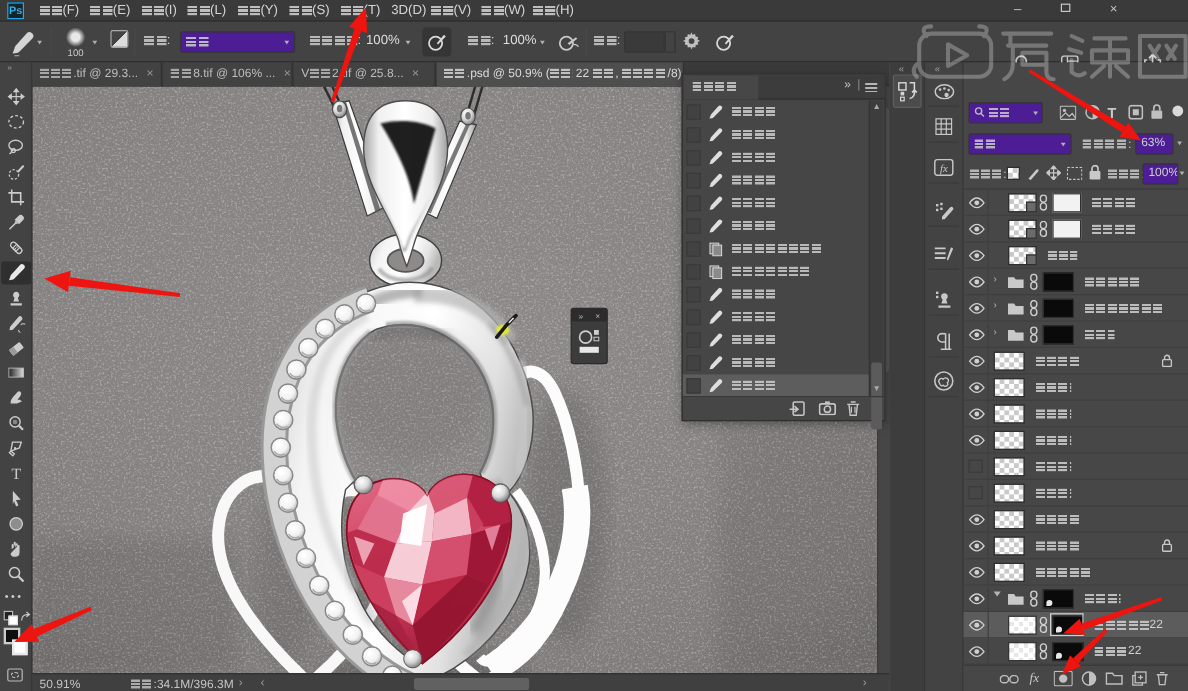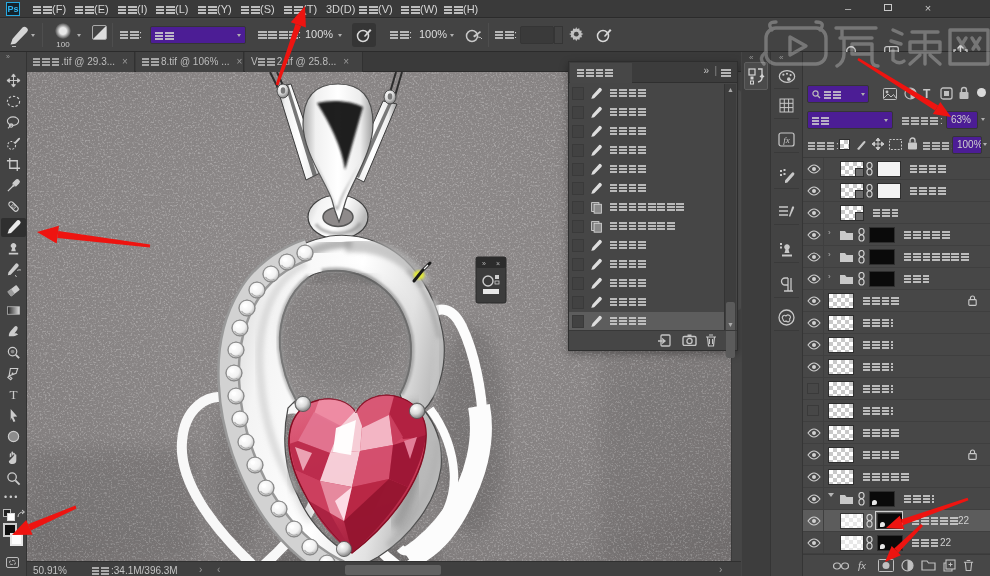--- a/index.html
+++ b/index.html
@@ -259,20 +259,21 @@
  <div class="abs" style="left:3px;top:471px;width:14px;height:14px;border:2px solid #cccccc;background:#0e0e0e"></div>
  <div class="abs" style="left:10px;top:481px;width:13px;height:13px;border:2px solid #e8e8e8;background:#fdfdfd"></div>
  <div class="abs" style="left:6px;top:505px;width:13px;height:11px;border:1px solid #bbb;border-radius:2px"></div>
  <div class="abs" style="left:9px;top:508px;width:7px;height:5px;border:1px dashed #bbb;border-radius:50%"></div>
 </div>
 
 <div id="tabbar">
  <div class="tab" style="left:0;width:108px"><span class="zhs" style="width:28px"></span>.tif @ 29.3...<span class="x">×</span></div>
  <div class="tab" style="left:109px;width:108px"><span class="zhs" style="width:19px"></span>8.tif @ 106% ...<span class="x">×</span></div>
  <div class="tab" style="left:218px;width:118px">V<span class="zhs" style="width:19px"></span>2.tif @ 25.8...<span class="x">×</span></div>
+ <div class="tab act" style="left:337px;width:206px"><span class="zhs" style="width:19px"></span>.psd @ 50.9% (<span class="zhs" style="width:19px"></span> 22 <span class="zhs" style="width:19px"></span>, <span class="zhs" style="width:38px"></span>/8)</div>
 </div>
 
 <div id="canvas">
       <svg id="scene" width="714" height="489" viewBox="27 72 714 489">
         <defs>
 <filter id="grain" x="0" y="0" width="100%" height="100%">
  <feTurbulence type="fractalNoise" baseFrequency="1.0" numOctaves="2" seed="11" result="n"></feTurbulence>
  <feColorMatrix in="n" type="matrix" values="0 0 0 0 0.57  0 0 0 0 0.56  0 0 0 0 0.555  0.55 0.55 0.55 0 -0.55"></feColorMatrix>
  <feGaussianBlur stdDeviation="0.5"></feGaussianBlur>
 </filter>
@@ -514,21 +515,21 @@
 <path d="M414,281 L422,271 L430,263" stroke="#1a1a1a" stroke-width="3" fill="none" stroke-linecap="round"></path>
 <path d="M424,269 L428,265" stroke="#f5f5f5" stroke-width="1.2" fill="none"></path>
       </svg>
     </div>
 <div id="vscroll">
       <div style="position:absolute;left:1px;top:18px;width:8px;height:220px;background:#535353;border-radius:3px"></div>
     </div>
 
 <div id="statusbar">
  <span class="abs" style="left:6px;top:3px">50.91%</span>
- <span class="abs" style="left:65px;top:3px"><span class="zhs" style="width:19px;color:#c4c4c4"></span>:34.1M/396.3M</span>
+ <span class="abs" style="left:82px;top:3px"><span class="zhs" style="width:19px;color:#c4c4c4"></span>:34.1M/396.3M</span>
  <span class="abs" style="left:172px;top:2px;color:#9a9a9a">›</span>
  <span class="abs" style="left:190px;top:2px;color:#9a9a9a">‹</span>
  <div class="abs" style="left:318px;top:3px;width:96px;height:10px;background:#616161;border-radius:2px"></div>
  <span class="abs" style="left:692px;top:2px;color:#9a9a9a">›</span>
 </div>
 
 <div id="hist">
  <div class="hdr">
         <div class="tabx"><span class="zhs" style="width:38px"></span></div>
   <span style="position:absolute;right:28px;top:3px;color:#c5c5c5;font-size:10px">»</span>

